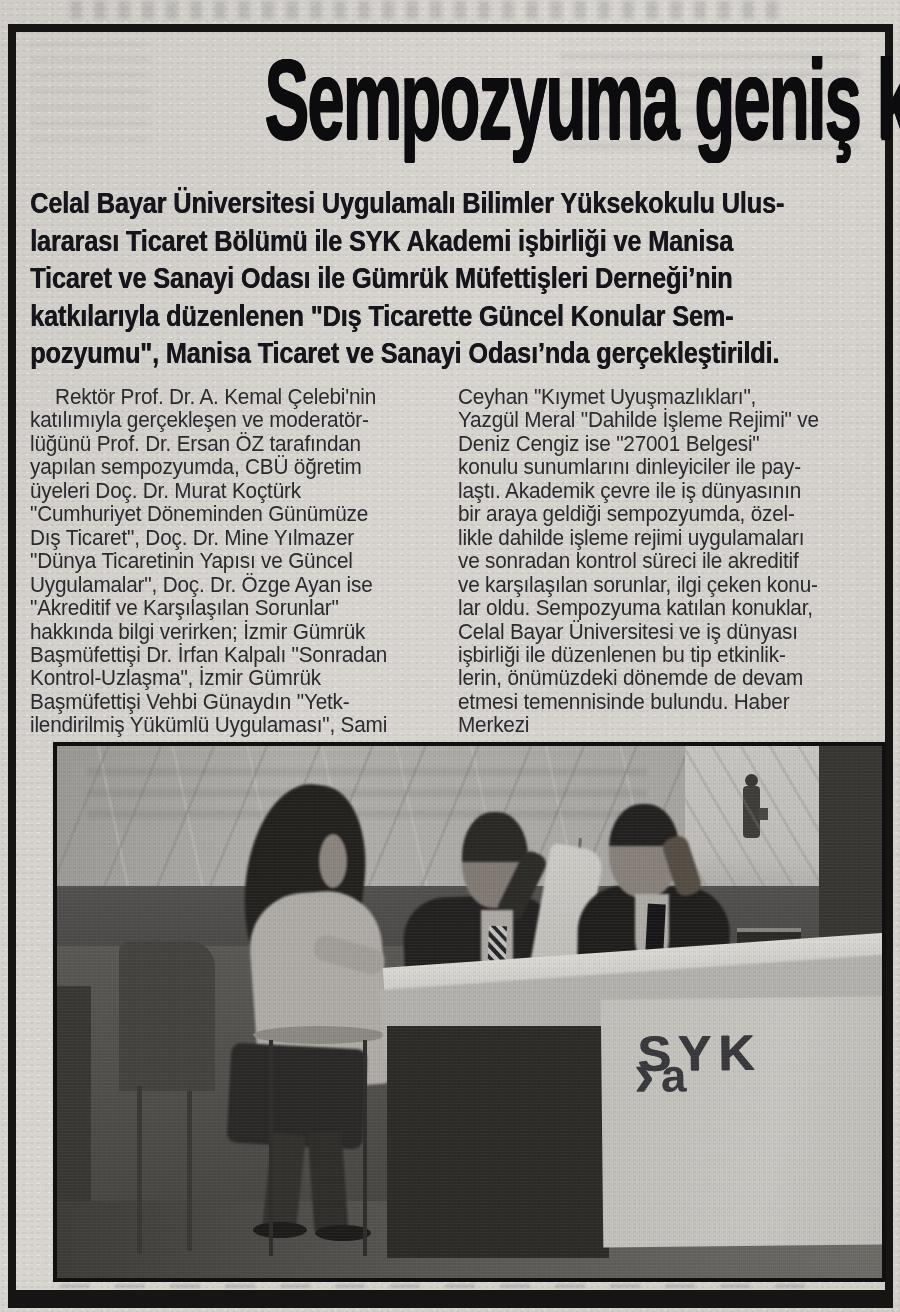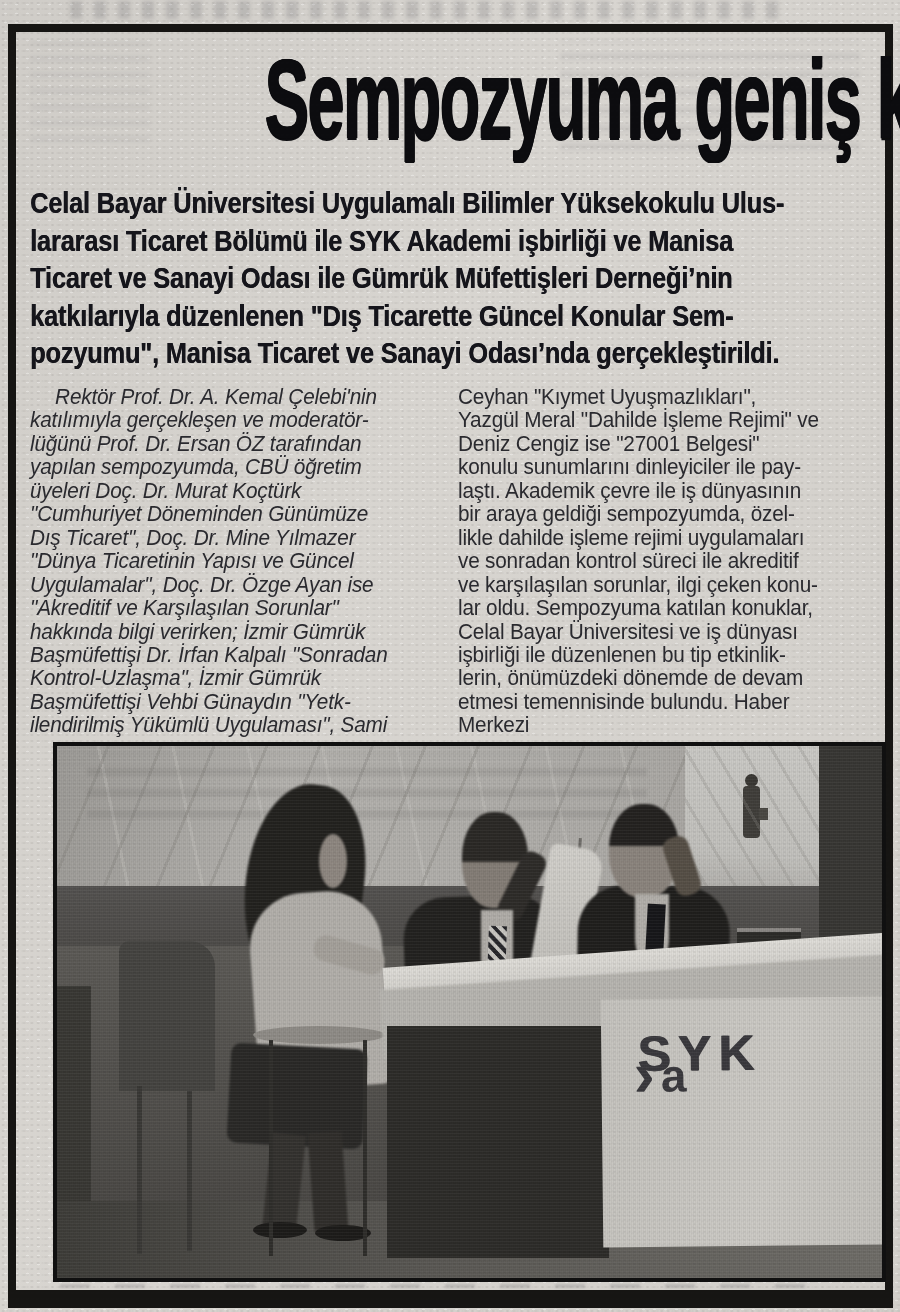--- a/index.html
+++ b/index.html
@@ -39,21 +39,21 @@
   
   .subhead{position:absolute;left:30px;top:184px;width:860px;}
   .sub-line{
     white-space:nowrap; font-weight:bold; font-size:30px; line-height:37.5px;
     color:#15151b; letter-spacing:-0.2px;
     transform:scaleX(0.845); transform-origin:0 50%;
     text-shadow:0.5px 0 #15151b;
   }
   
   .col{position:absolute;top:386px;}
-  .col-left{left:30px;width:420px;font-style:italic;}
+  .col-left{left:30px;width:420px;}
   .col-right{left:458px;width:420px;}
   .body-line{
     white-space:nowrap; font-size:21.5px; line-height:23.45px; color:#2a2a2f;
     letter-spacing:-0.2px; transform:scaleX(0.965); transform-origin:0 50%;
   }
   .col-left .body-line:first-child{text-indent:26px;}
   
   .photo{
     position:absolute; left:38px; top:742px; width:825px; height:532px;
     border:4px solid #101010; background:#8a8884; overflow:hidden;margin-left:15px;

